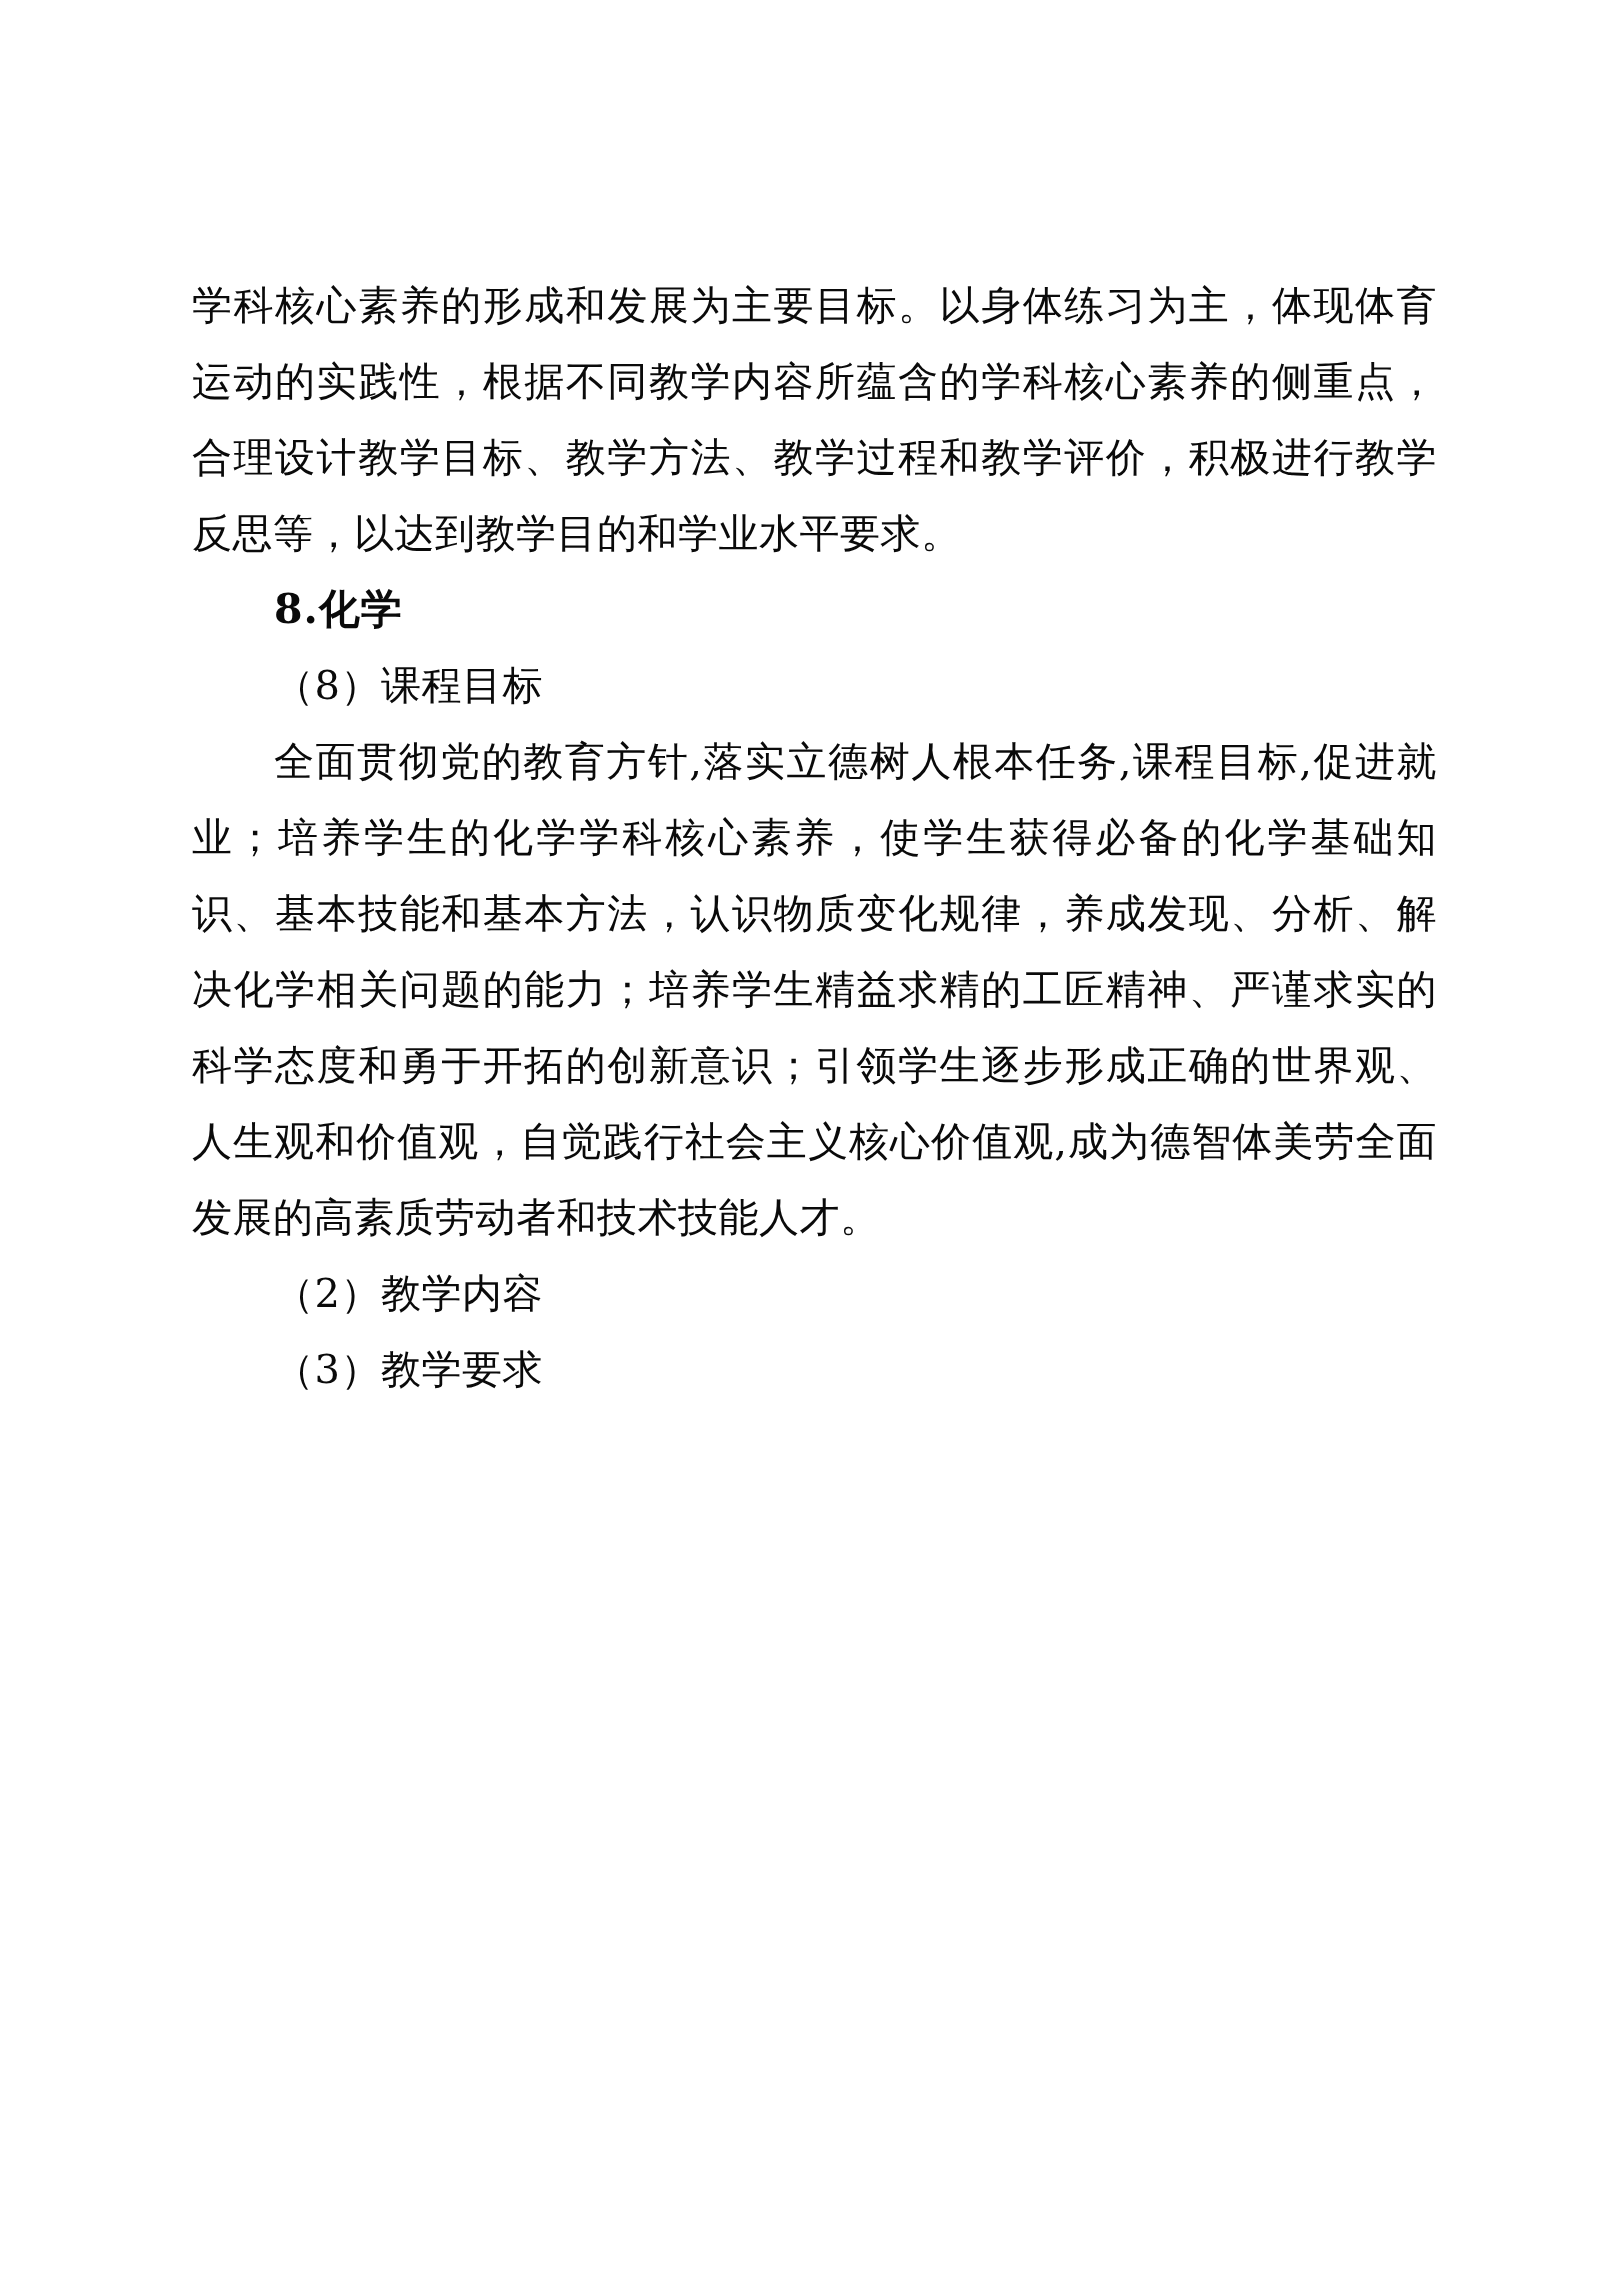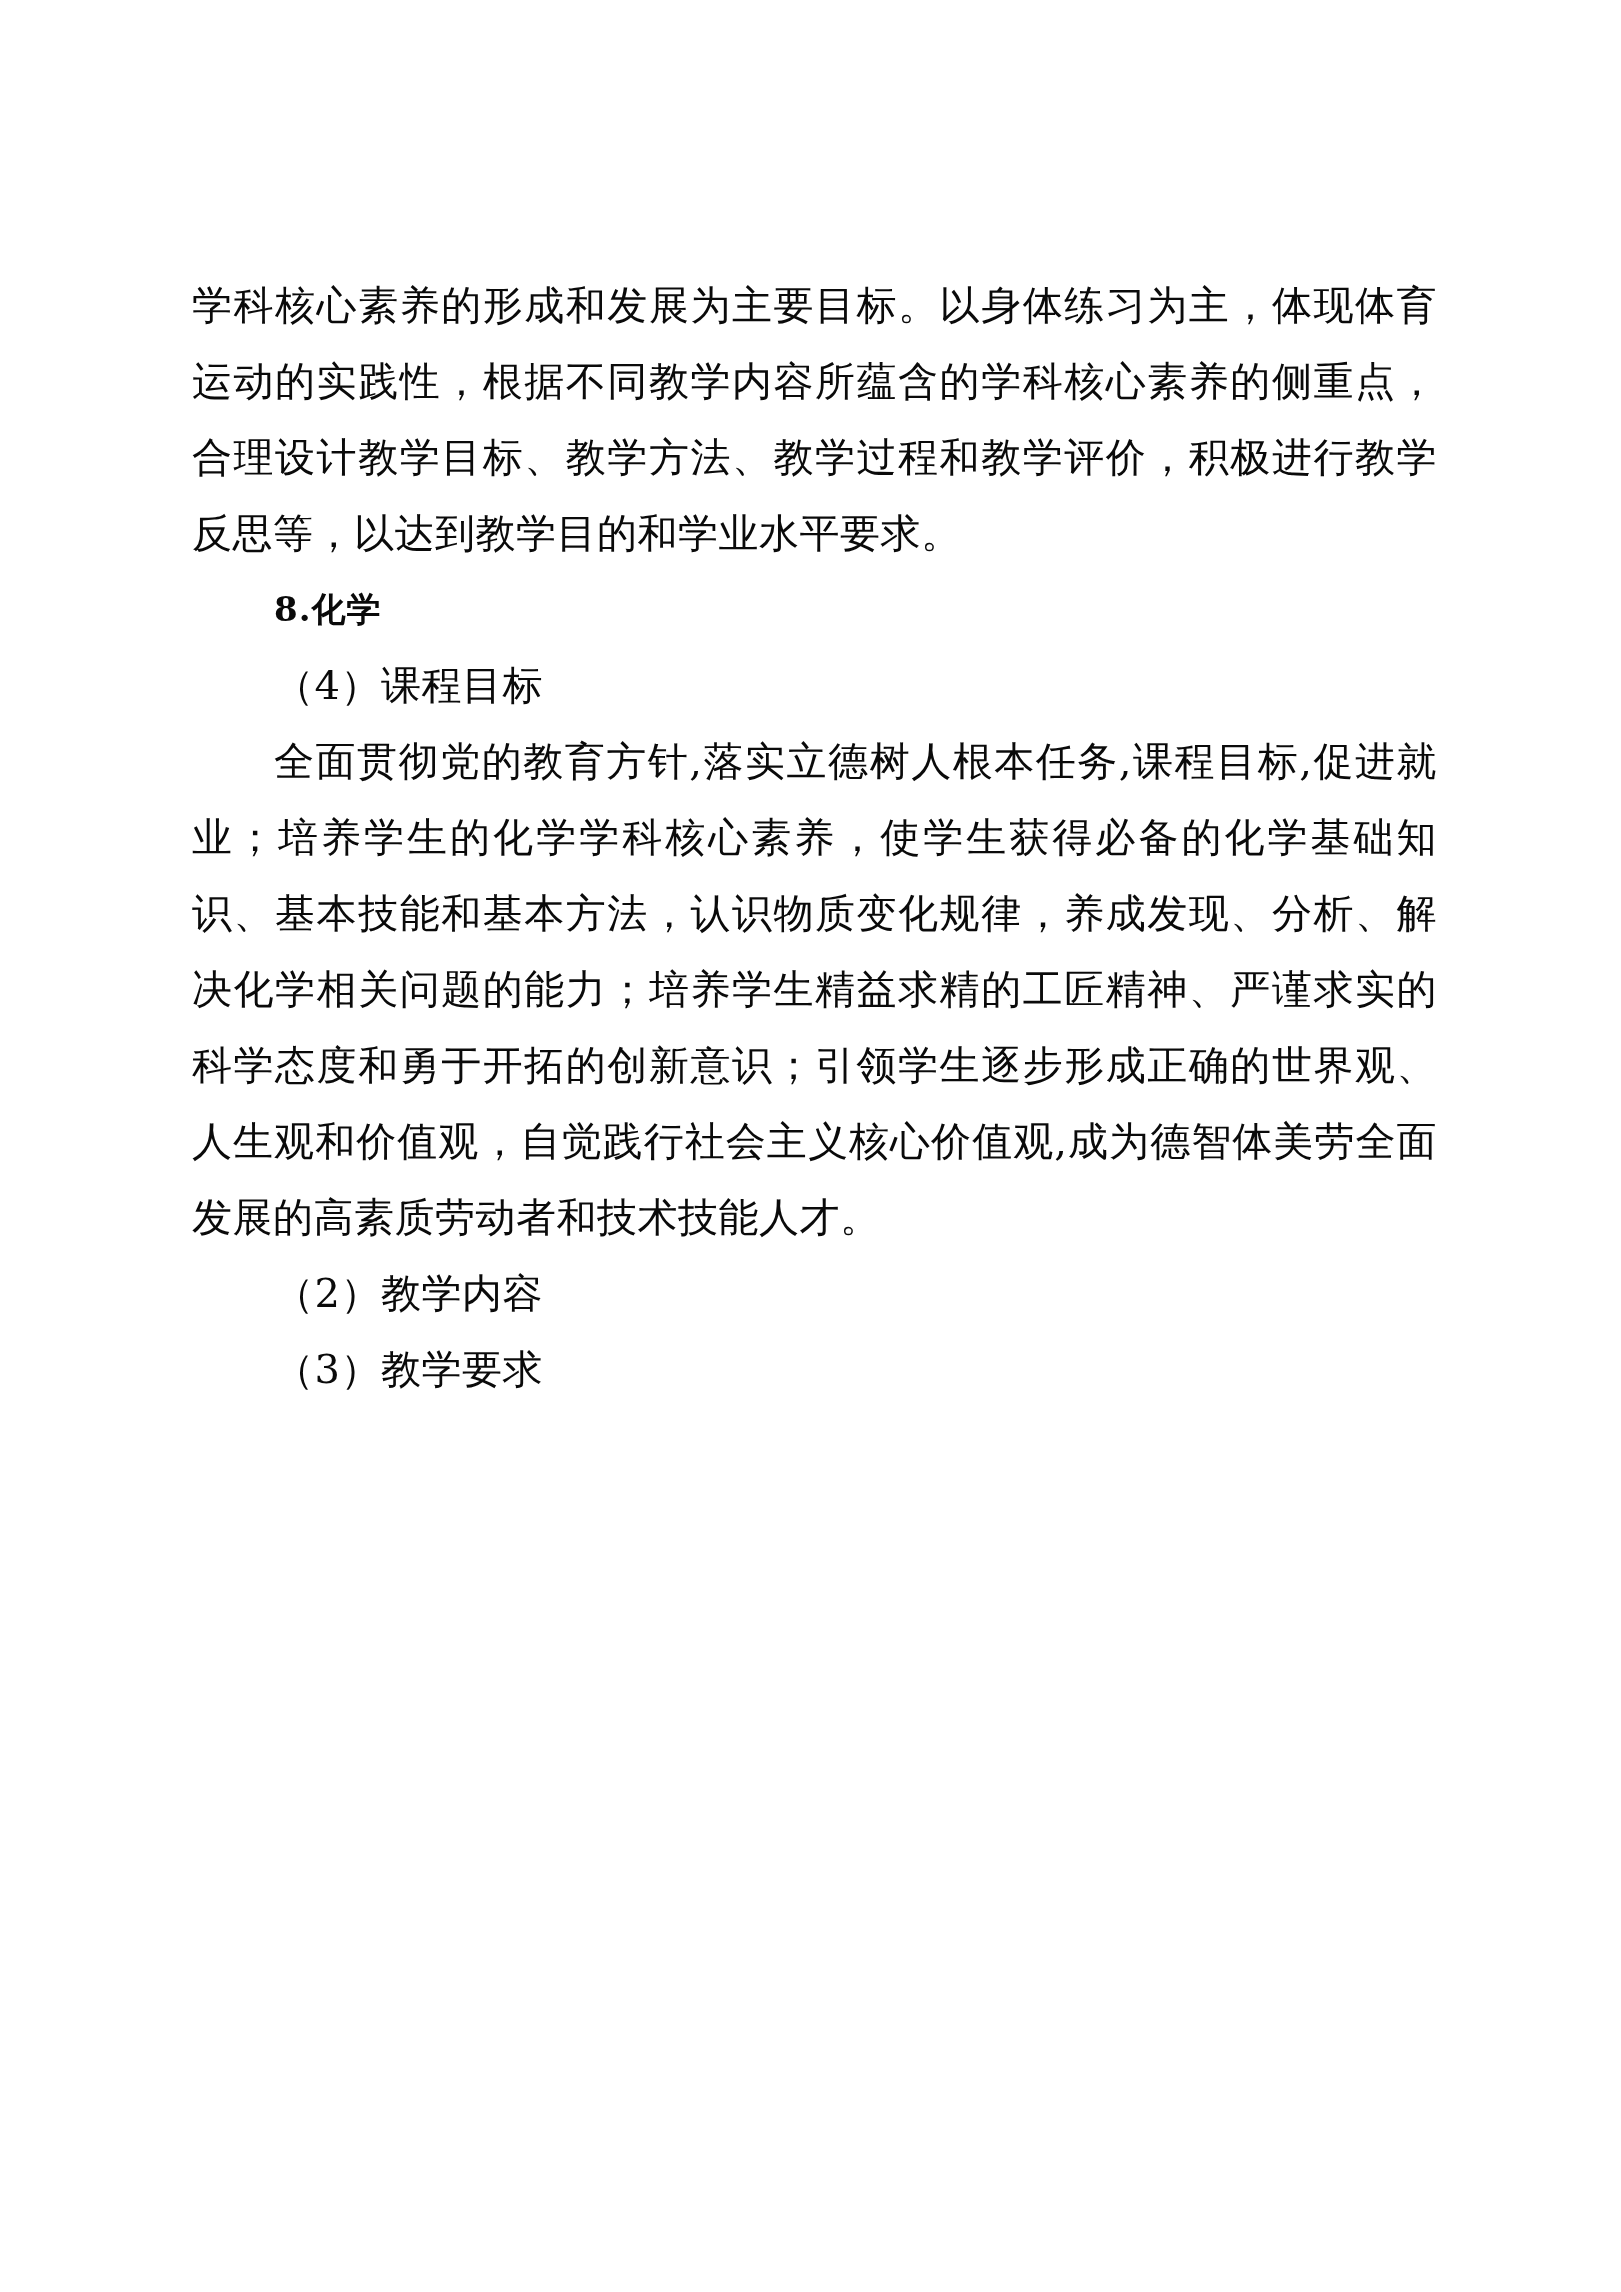--- a/index.html
+++ b/index.html
@@ -29,21 +29,21 @@
     letter-spacing: 0.5px;
     text-align: justify;
     text-align-last: left;
     margin: 0 0 0 0;
     word-break: break-all;
   }
   .indent2 {
     text-indent: 82px;
   }
   .heading {
-    font-size: 34px;
+    font-size: 41px;
     line-height: 76px;
     font-weight: bold;
     text-indent: 82px;
     margin: 0;
     letter-spacing: 1px;
   }
   .subheading {
     font-size: 40px;
     line-height: 76px;
     text-indent: 82px;
@@ -54,21 +54,21 @@
 </head>
 <body>
 
 <div class="page">
   <div class="content">
 
     <p class="para">学科核心素养的形成和发展为主要目标。以身体练习为主，体现体育运动的实践性，根据不同教学内容所蕴含的学科核心素养的侧重点，合理设计教学目标、教学方法、教学过程和教学评价，积极进行教学反思等，以达到教学目的和学业水平要求。</p>
 
     <p class="heading">8.化学</p>
 
-    <p class="subheading">（4）课程目标</p>
+    <p class="subheading">（8）课程目标</p>
 
     <p class="para indent2">全面贯彻党的教育方针,落实立德树人根本任务,课程目标,促进就业；培养学生的化学学科核心素养，使学生获得必备的化学基础知识、基本技能和基本方法，认识物质变化规律，养成发现、分析、解决化学相关问题的能力；培养学生精益求精的工匠精神、严谨求实的科学态度和勇于开拓的创新意识；引领学生逐步形成正确的世界观、人生观和价值观，自觉践行社会主义核心价值观,成为德智体美劳全面发展的高素质劳动者和技术技能人才。</p>
 
     <p class="subheading">（2）教学内容</p>
 
 
     <p class="subheading">（3）教学要求</p>
 
 
   </div>

